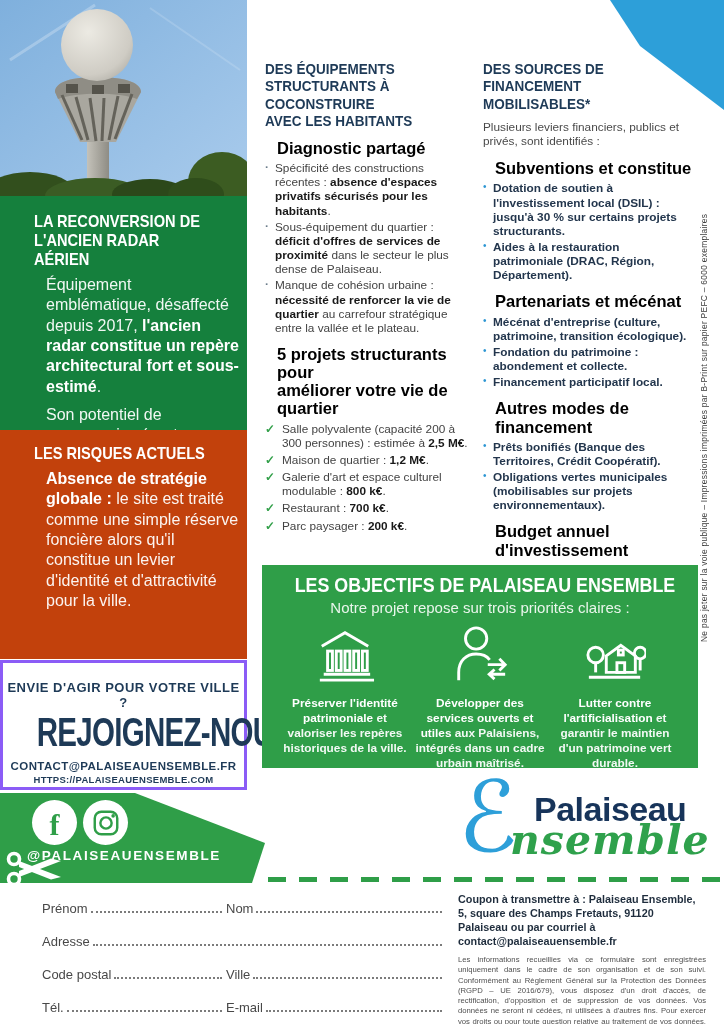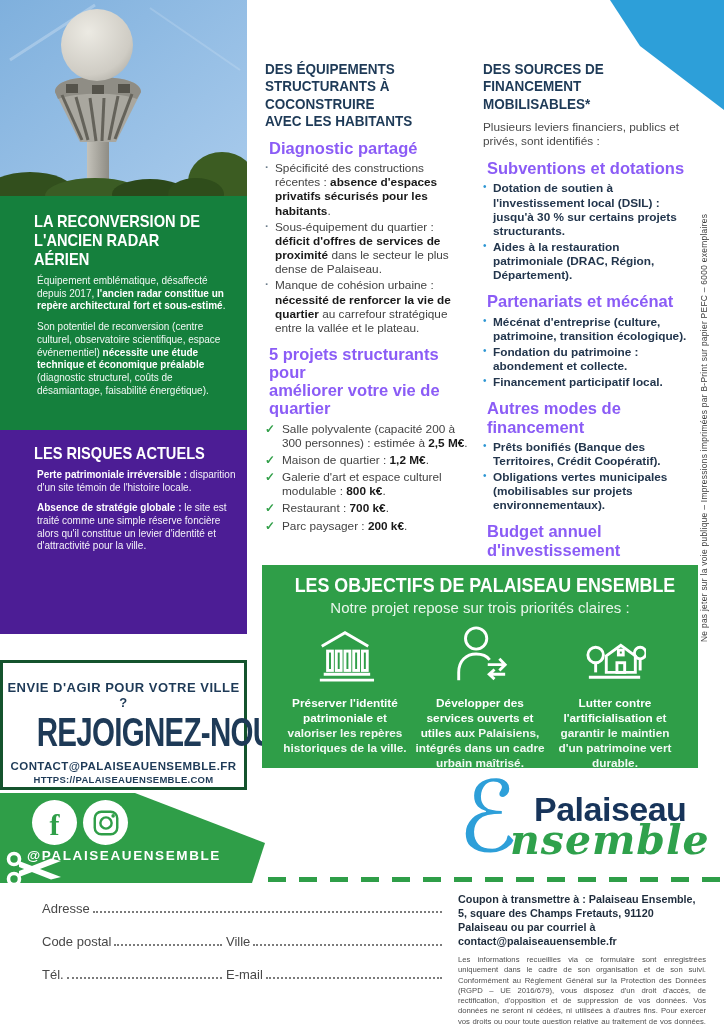--- a/index.html
+++ b/index.html
@@ -2,28 +2,28 @@
 <html lang="fr"><head>
 <meta charset="utf-8">
 <style>
   html,body{margin:0;padding:0;background:#fff;}
   #page{position:relative;width:724px;height:1024px;background:#fff;overflow:hidden;
         font-family:"Liberation Sans",sans-serif;-webkit-font-smoothing:antialiased;}
   
   .photo{position:absolute;left:0;top:0;width:247px;height:196px;display:block;}
   .panel{position:absolute;left:0;width:247px;box-sizing:border-box;overflow:hidden;color:#fff;}
   .panel-green{top:196px;height:234px;background:#15803d;padding:16px 8px 0 34px;}
-  .panel-slate{top:430px;height:204px;background:#4c1d95;padding:14px 8px 0 34px;}
+  .panel-slate{top:430px;height:229px;background:#c2410c;padding:14px 8px 0 34px;}
   .panel h2{margin:0 0 6px 0;font-size:17px;line-height:1.12;font-weight:800;color:#fff;
             white-space:pre-line;transform:scaleX(.86);transform-origin:left top;letter-spacing:0;}
-  .panel p{margin:0 0 8px 3px;font-size:10px;line-height:1.27;color:rgba(255,255,255,.94);}
+  .panel p{margin:0 0 8px 12px;font-size:16px;line-height:1.27;color:rgba(255,255,255,.94);}
   .panel p b{color:#fff;}
   
   .join{position:absolute;left:0;top:660px;width:247px;height:130px;background:#fff;
-        border:3px solid #14532d;box-sizing:border-box;text-align:center;color:#1e3a57;}
+        border:3px solid #8b5cf6;box-sizing:border-box;text-align:center;color:#1e3a57;}
   .join .tagline{margin-top:17px;font-size:13px;font-weight:800;letter-spacing:.5px;}
   .join .headline{margin-top:1px;font-size:41px;font-weight:800;letter-spacing:-1px;
                   transform:scaleX(.72);transform-origin:center top;white-space:nowrap;line-height:1.05;}
   .join .email{margin-top:6px;font-size:11.5px;font-weight:800;letter-spacing:.4px;}
   .join .site{margin-top:2px;font-size:9.5px;font-weight:800;letter-spacing:.3px;}
   
   .banner{position:absolute;left:0;top:793px;width:272px;height:90px;background:#2f9e48;
           clip-path:polygon(0 0,135px 0,265px 50px,252px 90px,0 90px);}
   .soc{position:absolute;top:7px;width:45px;height:45px;border-radius:50%;background:#fff;
        display:flex;align-items:center;justify-content:center;}
@@ -41,21 +41,21 @@
            font-size:98px;line-height:1;color:#2d9fd9;font-weight:400;}
   .logo .w1{position:absolute;left:86px;top:6px;font-size:34px;font-weight:800;color:#17345a;letter-spacing:-.5px;}
   .logo .w2{position:absolute;left:62px;top:32px;font-family:"DejaVu Serif",serif;font-style:italic;
             font-weight:700;font-size:41px;color:#2fa14c;letter-spacing:1px;}
   
   .col{position:absolute;top:60px;}
   .col-mid{left:265px;width:205px;}
   .col-right{left:483px;width:209px;}
   .col h1{margin:0 0 8px 0;font-size:15px;line-height:1.15;font-weight:800;color:#1e3a57;
           white-space:pre-line;transform:scaleX(.9);transform-origin:left top;}
-  .col h3{margin:10px 0 4px 4px;font-size:16.5px;line-height:1.1;font-weight:800;color:#8b5cf6;white-space:pre-line;}
+  .col h3{margin:10px 0 4px 12px;font-size:16.5px;line-height:1.1;font-weight:800;color:#000000;white-space:pre-line;}
   .col ul{margin:0;padding:0;list-style:none;}
   .col li{position:relative;margin:0 0 2px 0;font-size:11.8px;line-height:1.2;color:#434343;}
   .dot li{padding-left:10px;}
   .dot li::before{content:"·";position:absolute;left:0;top:-1px;font-weight:800;color:#6b7c8a;}
   .col-mid li b{color:#191919;}
   .check li{padding-left:17px;margin-bottom:3px;}
   .check li::before{content:"✓";position:absolute;left:0;top:0;color:#33a04a;font-weight:800;font-size:12px;}
   .col-right .intro{margin:2px 0 2px 0;font-size:11.8px;line-height:1.25;color:#4a4a4a;}
   .col-right li{padding-left:10px;color:#23364d;}
   .col-right li::before{content:"•";position:absolute;left:0;top:0;color:#2d96d3;font-size:10px;}
@@ -137,21 +137,20 @@
 
   <section class="panel panel-green">
     <h2>LA RECONVERSION DE
 L'ANCIEN RADAR AÉRIEN</h2>
     <p>Équipement emblématique, désaffecté depuis 2017, <b>l'ancien radar constitue un repère architectural fort et sous-estimé</b>.</p>
     <p>Son potentiel de reconversion (centre culturel, observatoire scientifique, espace événementiel) <b>nécessite une étude technique et économique préalable</b> (diagnostic structurel, coûts de désamiantage, faisabilité énergétique).</p>
   </section>
 
   <section class="panel panel-slate">
     <h2>LES RISQUES ACTUELS</h2>
-    <p><b>Perte patrimoniale irréversible :</b> disparition d'un site témoin de l'histoire locale.</p>
     <p><b>Absence de stratégie globale :</b> le site est traité comme une simple réserve foncière alors qu'il constitue un levier d'identité et d'attractivité pour la ville.</p>
   </section>
 
   <div class="join">
     <div class="tagline">ENVIE D'AGIR POUR VOTRE VILLE ?</div>
     <div class="headline">REJOIGNEZ-NOUS !</div>
     <div class="email">CONTACT@PALAISEAUENSEMBLE.FR</div>
     <div class="site">HTTPS://PALAISEAUENSEMBLE.COM</div>
   </div>
 
@@ -196,21 +195,21 @@
       <li>Galerie d'art et espace culturel modulable : <b>800 k€</b>.</li>
       <li>Restaurant : <b>700 k€</b>.</li>
       <li>Parc paysager : <b>200 k€</b>.</li>
     </ul>
   </div>
 
   <div class="col col-right">
     <h1>DES SOURCES DE FINANCEMENT
 MOBILISABLES*</h1>
     <p class="intro">Plusieurs leviers financiers, publics et privés, sont identifiés :</p>
-    <h3>Subventions et dotations</h3>
+    <h3>Subventions et constitue</h3>
     <ul>
       <li><b>Dotation de soutien à l'investissement local (DSIL) : jusqu'à 30 % sur certains projets structurants.</b></li>
       <li><b>Aides à la restauration patrimoniale (DRAC, Région, Département).</b></li>
     </ul>
     <h3>Partenariats et mécénat</h3>
     <ul>
       <li><b>Mécénat d'entreprise (culture, patrimoine, transition écologique).</b></li>
       <li><b>Fondation du patrimoine : abondement et collecte.</b></li>
       <li><b>Financement participatif local.</b></li>
     </ul>
@@ -274,20 +273,30 @@
   </div>
 
   <div class="logo">
     <span class="e">ℰ</span>
     <span class="w1">Palaiseau</span>
     <span class="w2">nsemble</span>
   </div>
 
   <div class="form">
     <div class="frow">
+      <div class="grpA">
+          <span class="lbl">Prénom</span>
+          <span class="fill"></span>
+        </div>
+      <div class="grpB">
+          <span class="lbl">Nom</span>
+          <span class="fill"></span>
+        </div>
+    </div>
+    <div class="frow">
       <span class="lbl">Adresse</span>
         <span class="fill"></span>
     </div>
     <div class="frow">
       <div class="grpA">
           <span class="lbl">Code postal</span>
           <span class="fill"></span>
         </div>
       <div class="grpB">
           <span class="lbl">Ville</span>

